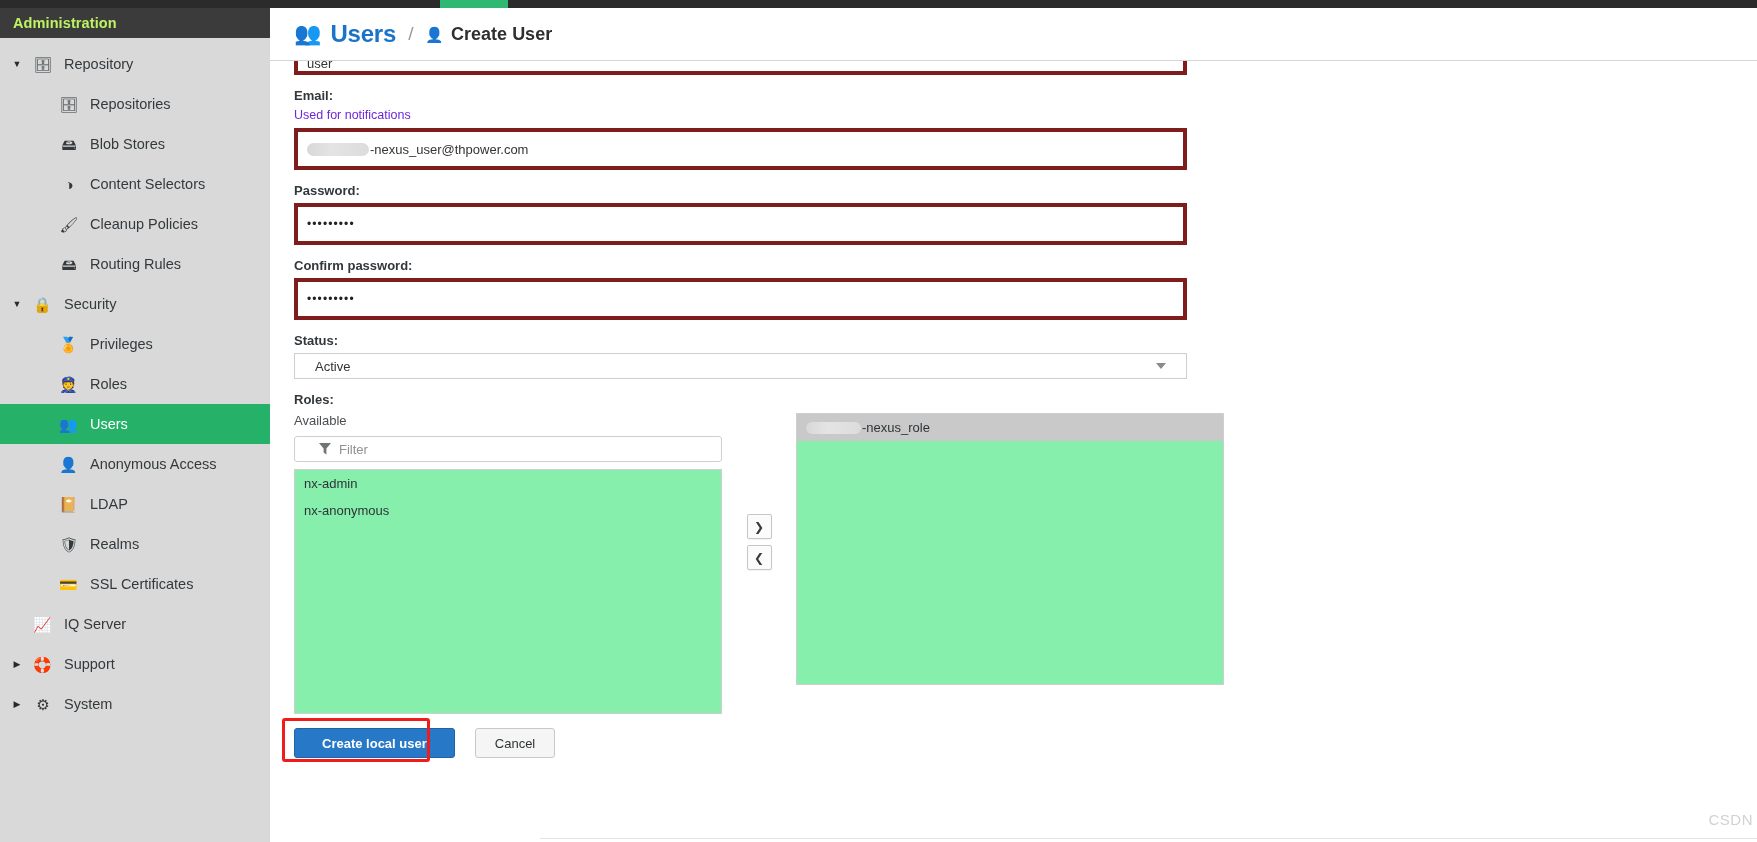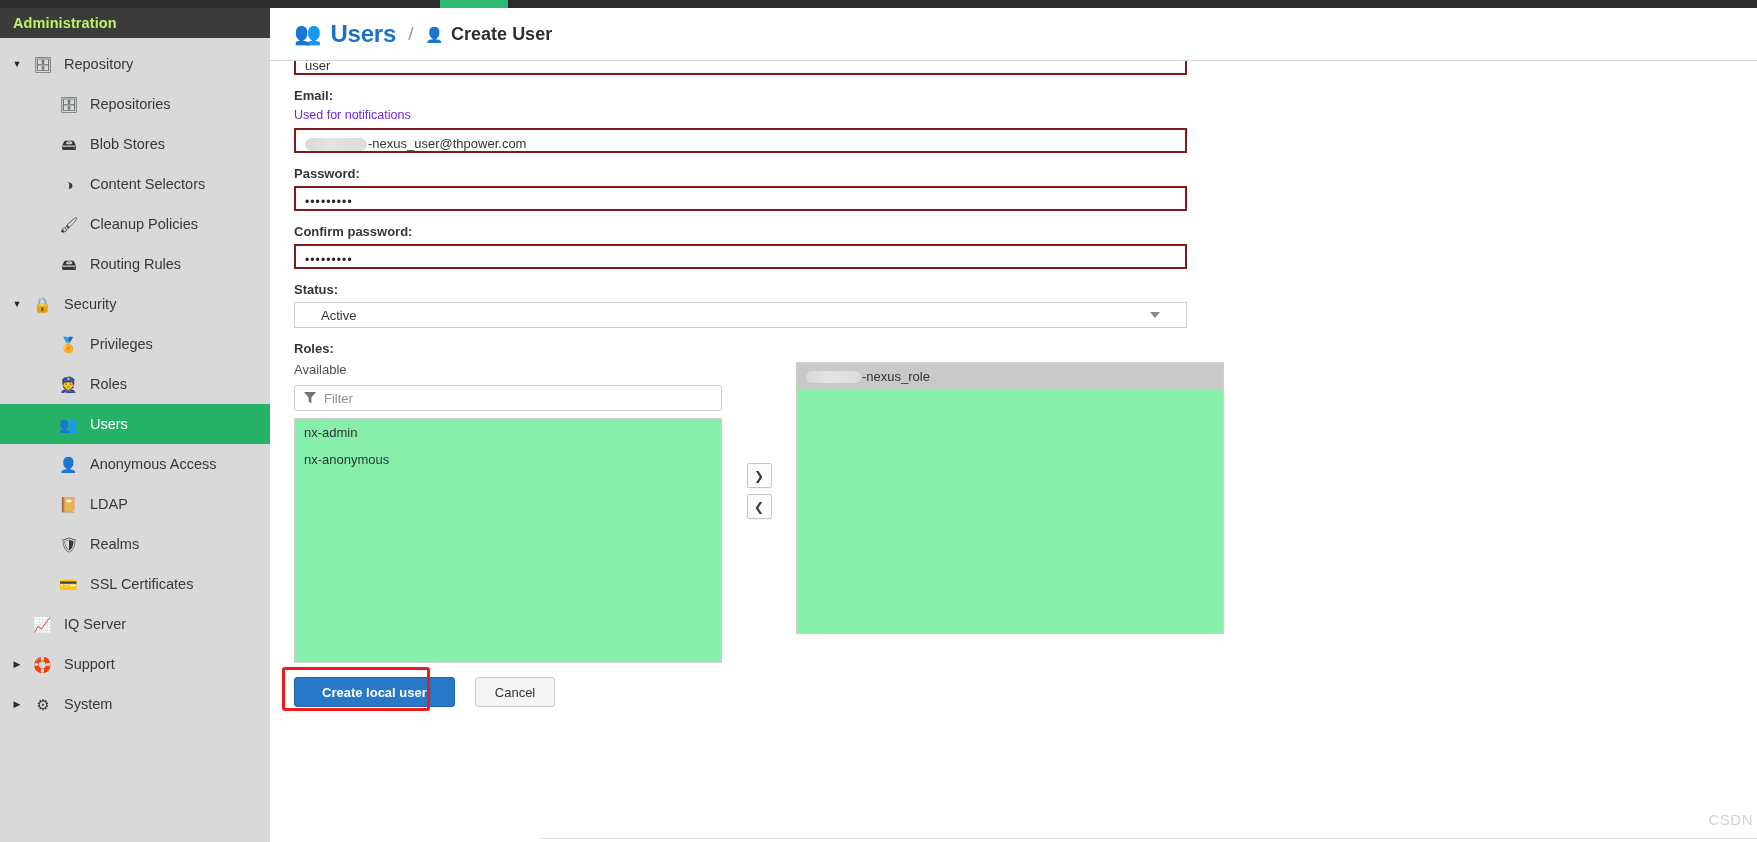--- a/index.html
+++ b/index.html
@@ -147,28 +147,28 @@
     color: #31373b;
     margin: 13px 0 5px 0;
   }
   .field-hint {
     font-size: 12.5px;
     color: #6d28d9;
     margin: 0 0 6px 0;
   }
   .text-input {
     width: 893px;
-    height: 25px;
-    border: 2px solid #7f1d1d;
+    height: 42px;
+    border: 4px solid #7f1d1d;
     background: #ffffff;
     font-size: 13px;
     color: #333;
     padding: 0 9px;
     display: flex;
-    align-items: flex-end;
+    align-items: center;
     font-family: "Liberation Sans", sans-serif;
   }
   .text-input.cut {
     height: 14px;
     align-items: flex-end;
     overflow: hidden;
     border-top: none;
     padding-bottom: 0;
   }
   .pw-dots { letter-spacing: 1.1px; font-size: 12px; color: #222; }
@@ -184,21 +184,21 @@
   }
   .redacted.small { width: 55px; height: 12px; }
 
   .select-input {
     width: 893px;
     height: 26px;
     border: 1px solid #cfcfcf;
     background: #ffffff;
     font-size: 13px;
     color: #333;
-    padding: 0 26px;
+    padding: 0 20px;
     display: flex;
     align-items: center;
     justify-content: space-between;
   }
   .select-arrow {
     width: 0; height: 0;
     border-left: 5px solid transparent;
     border-right: 5px solid transparent;
     border-top: 6px solid #8a8a8a;
   }
@@ -214,21 +214,21 @@
     color: #4a4f52;
     margin-bottom: 8px;
   }
   .filter-box {
     width: 428px;
     height: 26px;
     border: 1px solid #cfcfcf;
     border-radius: 3px;
     display: flex;
     align-items: center;
-    padding: 0 9px;
+    padding: 0 24px;
     background: #ffffff;
   }
   .funnel {
     margin-right: 8px;
     line-height: 0;
   }
   .filter-ph {
     font-size: 13px;
     color: #8d9194;
   }

